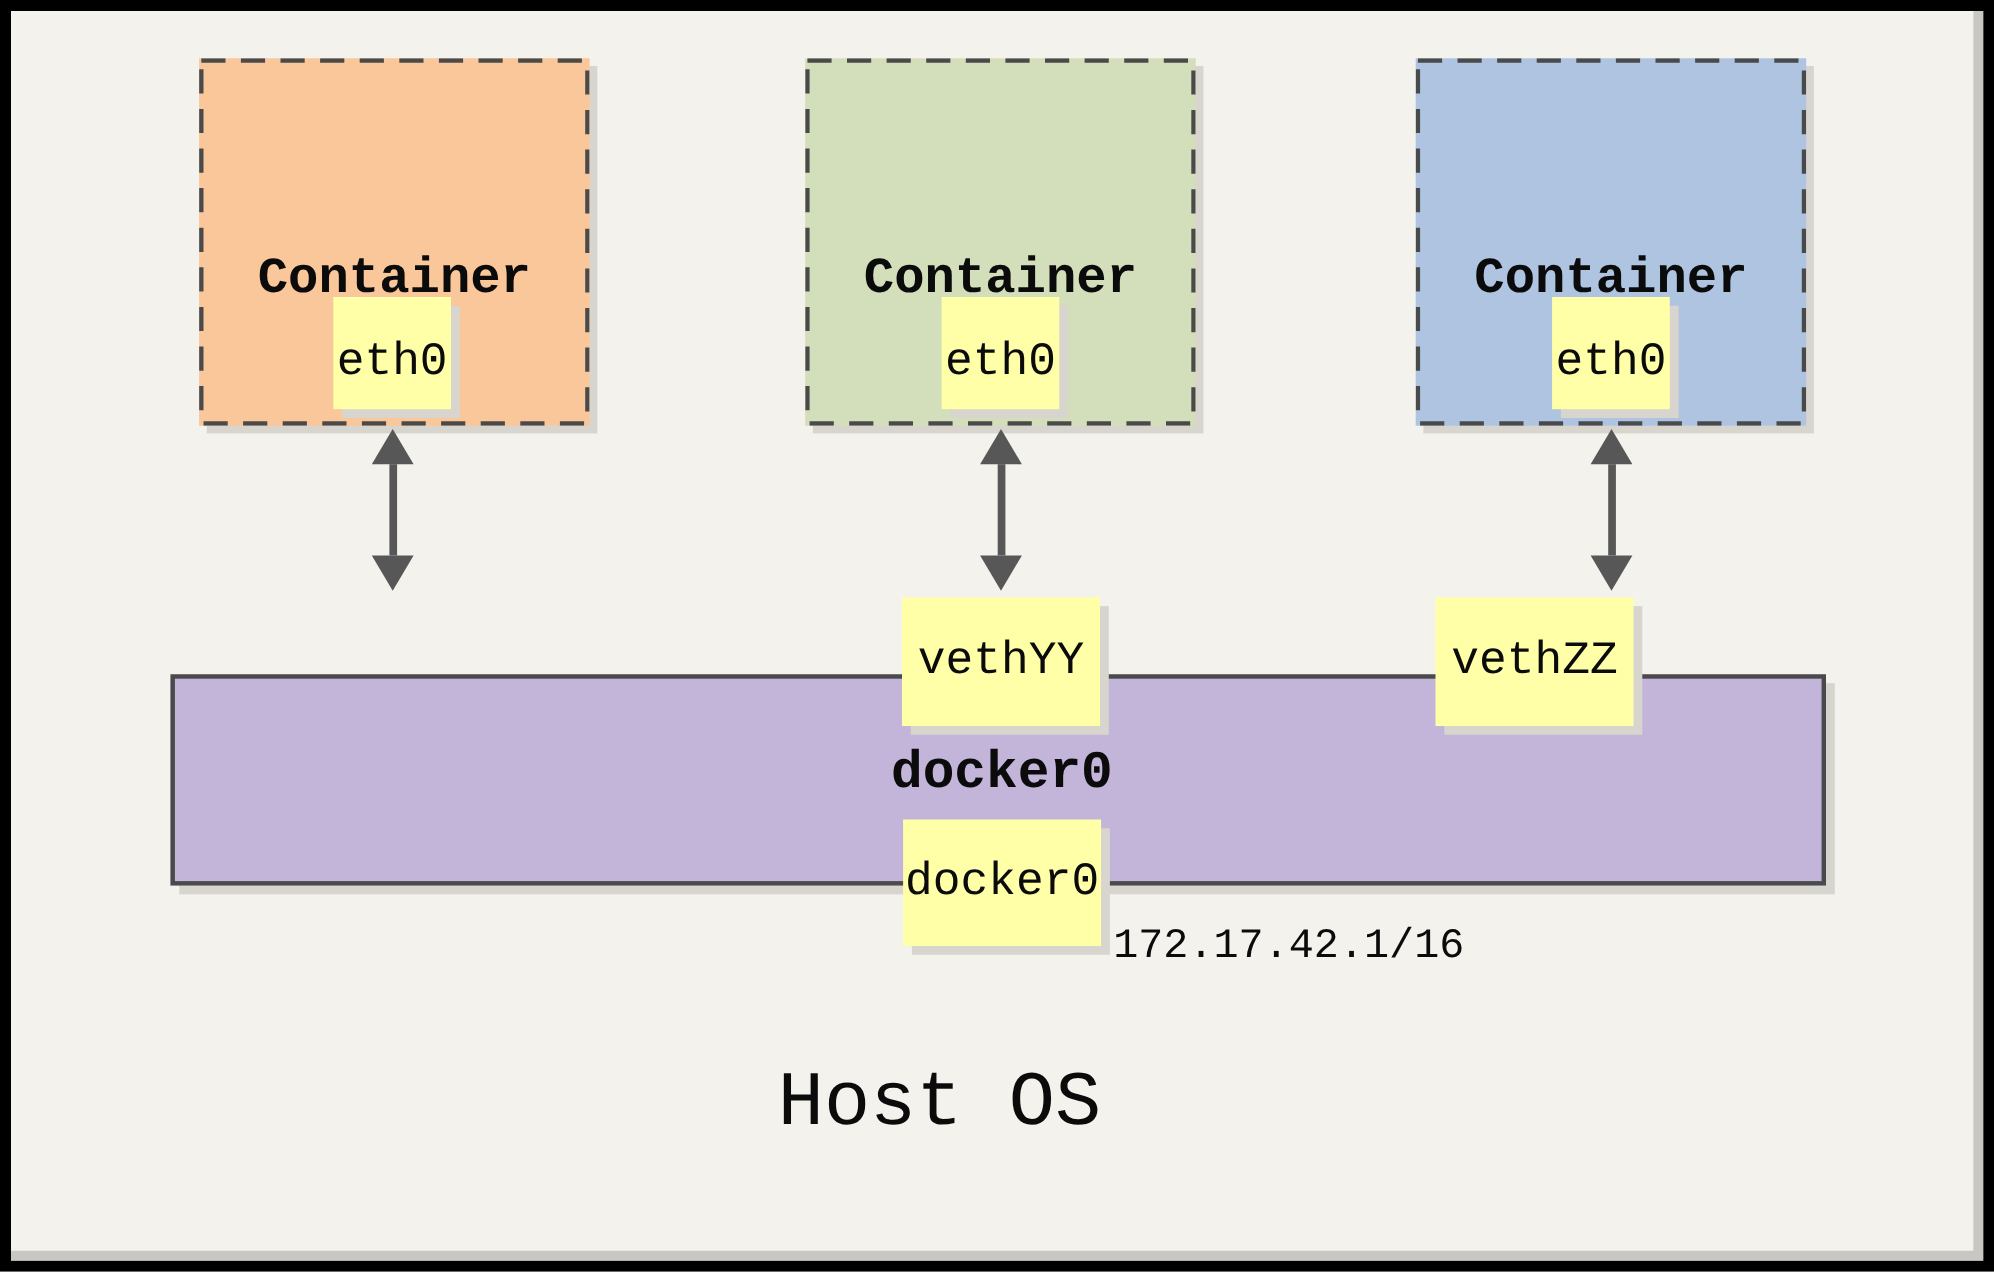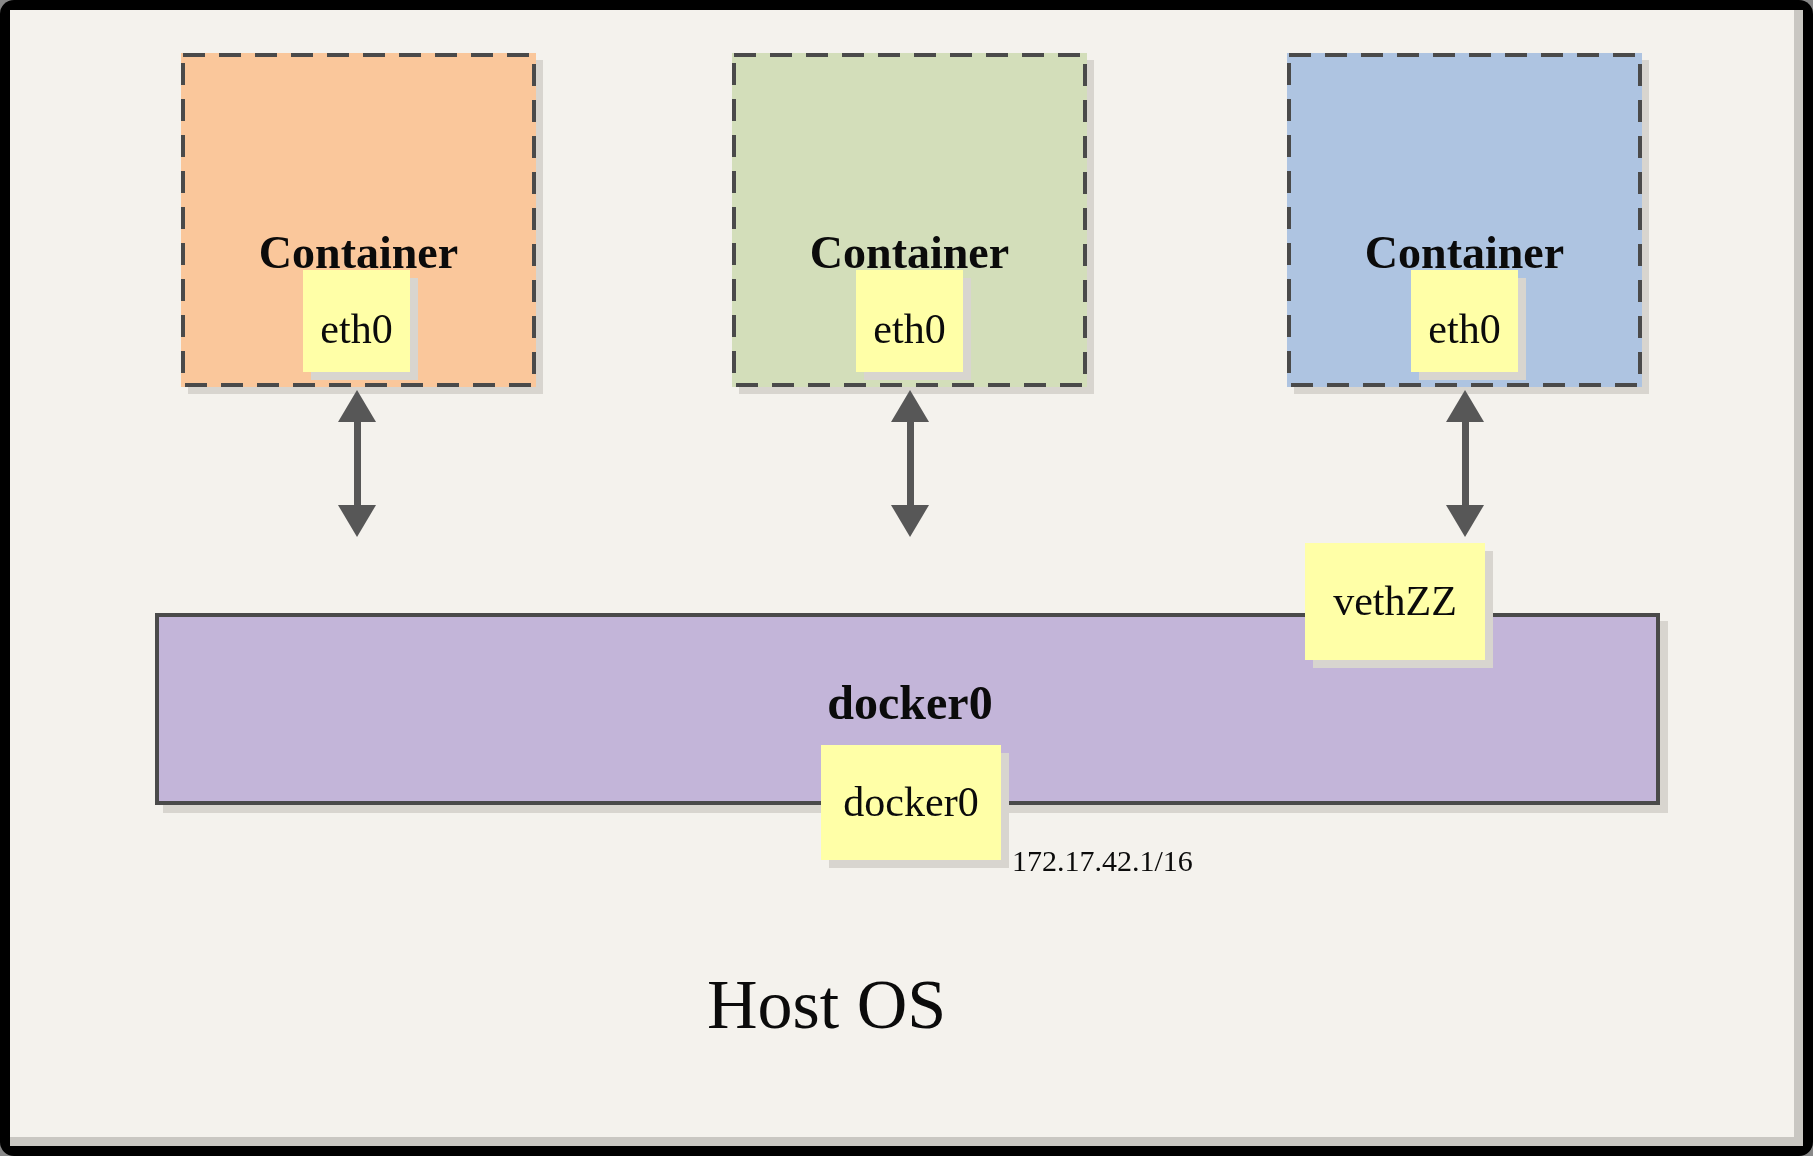--- a/index.html
+++ b/index.html
@@ -1,22 +1,21 @@
 <!DOCTYPE html>
 <html><head>
 <meta charset="utf-8">
 <style>
   html,body{margin:0;padding:0;background:#888;}
   #stage{
     position:relative;
     width:1813px;height:1156px;
     background:#000;
-    font-family:Liberation Serif, serif;
+    font-family:Liberation Mono, monospace;
     overflow:hidden;
-    border-radius:14px;
   }
   #canvas{
     position:absolute;
     left:10px;top:10px;right:10px;bottom:10px;
     background:#f4f2ed;
     box-shadow: inset -9px -9px 0 0 #c9c7c2;
   }
   .container-box{
     position:absolute;
     top:43px;width:355px;height:334px;
@@ -76,21 +75,21 @@
   #bridge-if-box{
     position:absolute;left:811px;top:735px;width:180px;height:115px;
     background:#ffffa7;
     box-shadow:8px 8px 0 0 #d8d5cf;
     text-align:center;line-height:115px;
     font-size:42px;color:#0b0b0b;
     z-index:4;
   }
   #bridge-ip{
     position:absolute;left:1002px;top:828px;height:46px;
-    line-height:46px;font-size:30px;color:#0b0b0b;
+    line-height:46px;font-size:38px;color:#0b0b0b;
     z-index:4;white-space:nowrap;
   }
   #host-os-label{
     position:absolute;left:697px;top:955px;height:80px;
     line-height:80px;font-size:70px;color:#0b0b0b;
     white-space:nowrap;
   }
 </style>
 </head>
 <body>
@@ -134,20 +133,21 @@
     </div>
     <div class="varrow" style="left:1436px;">
       <div class="arrow-head-up"></div>
       <div class="arrow-shaft"></div>
       <div class="arrow-head-down"></div>
     </div>
 
     <div id="bridge-bar" style="background-color: rgb(195, 181, 217);"></div>
     <div id="bridge-label">docker0</div>
 
+    <div class="veth-box" style="left:810px;">vethYY</div>
     <div class="veth-box" style="left:1295px;">vethZZ</div>
 
     <div id="bridge-if-box">docker0</div>
     <div id="bridge-ip">172.17.42.1/16</div>
 
     <div id="host-os-label">Host OS</div>
 
   </div>
 </div>
 

